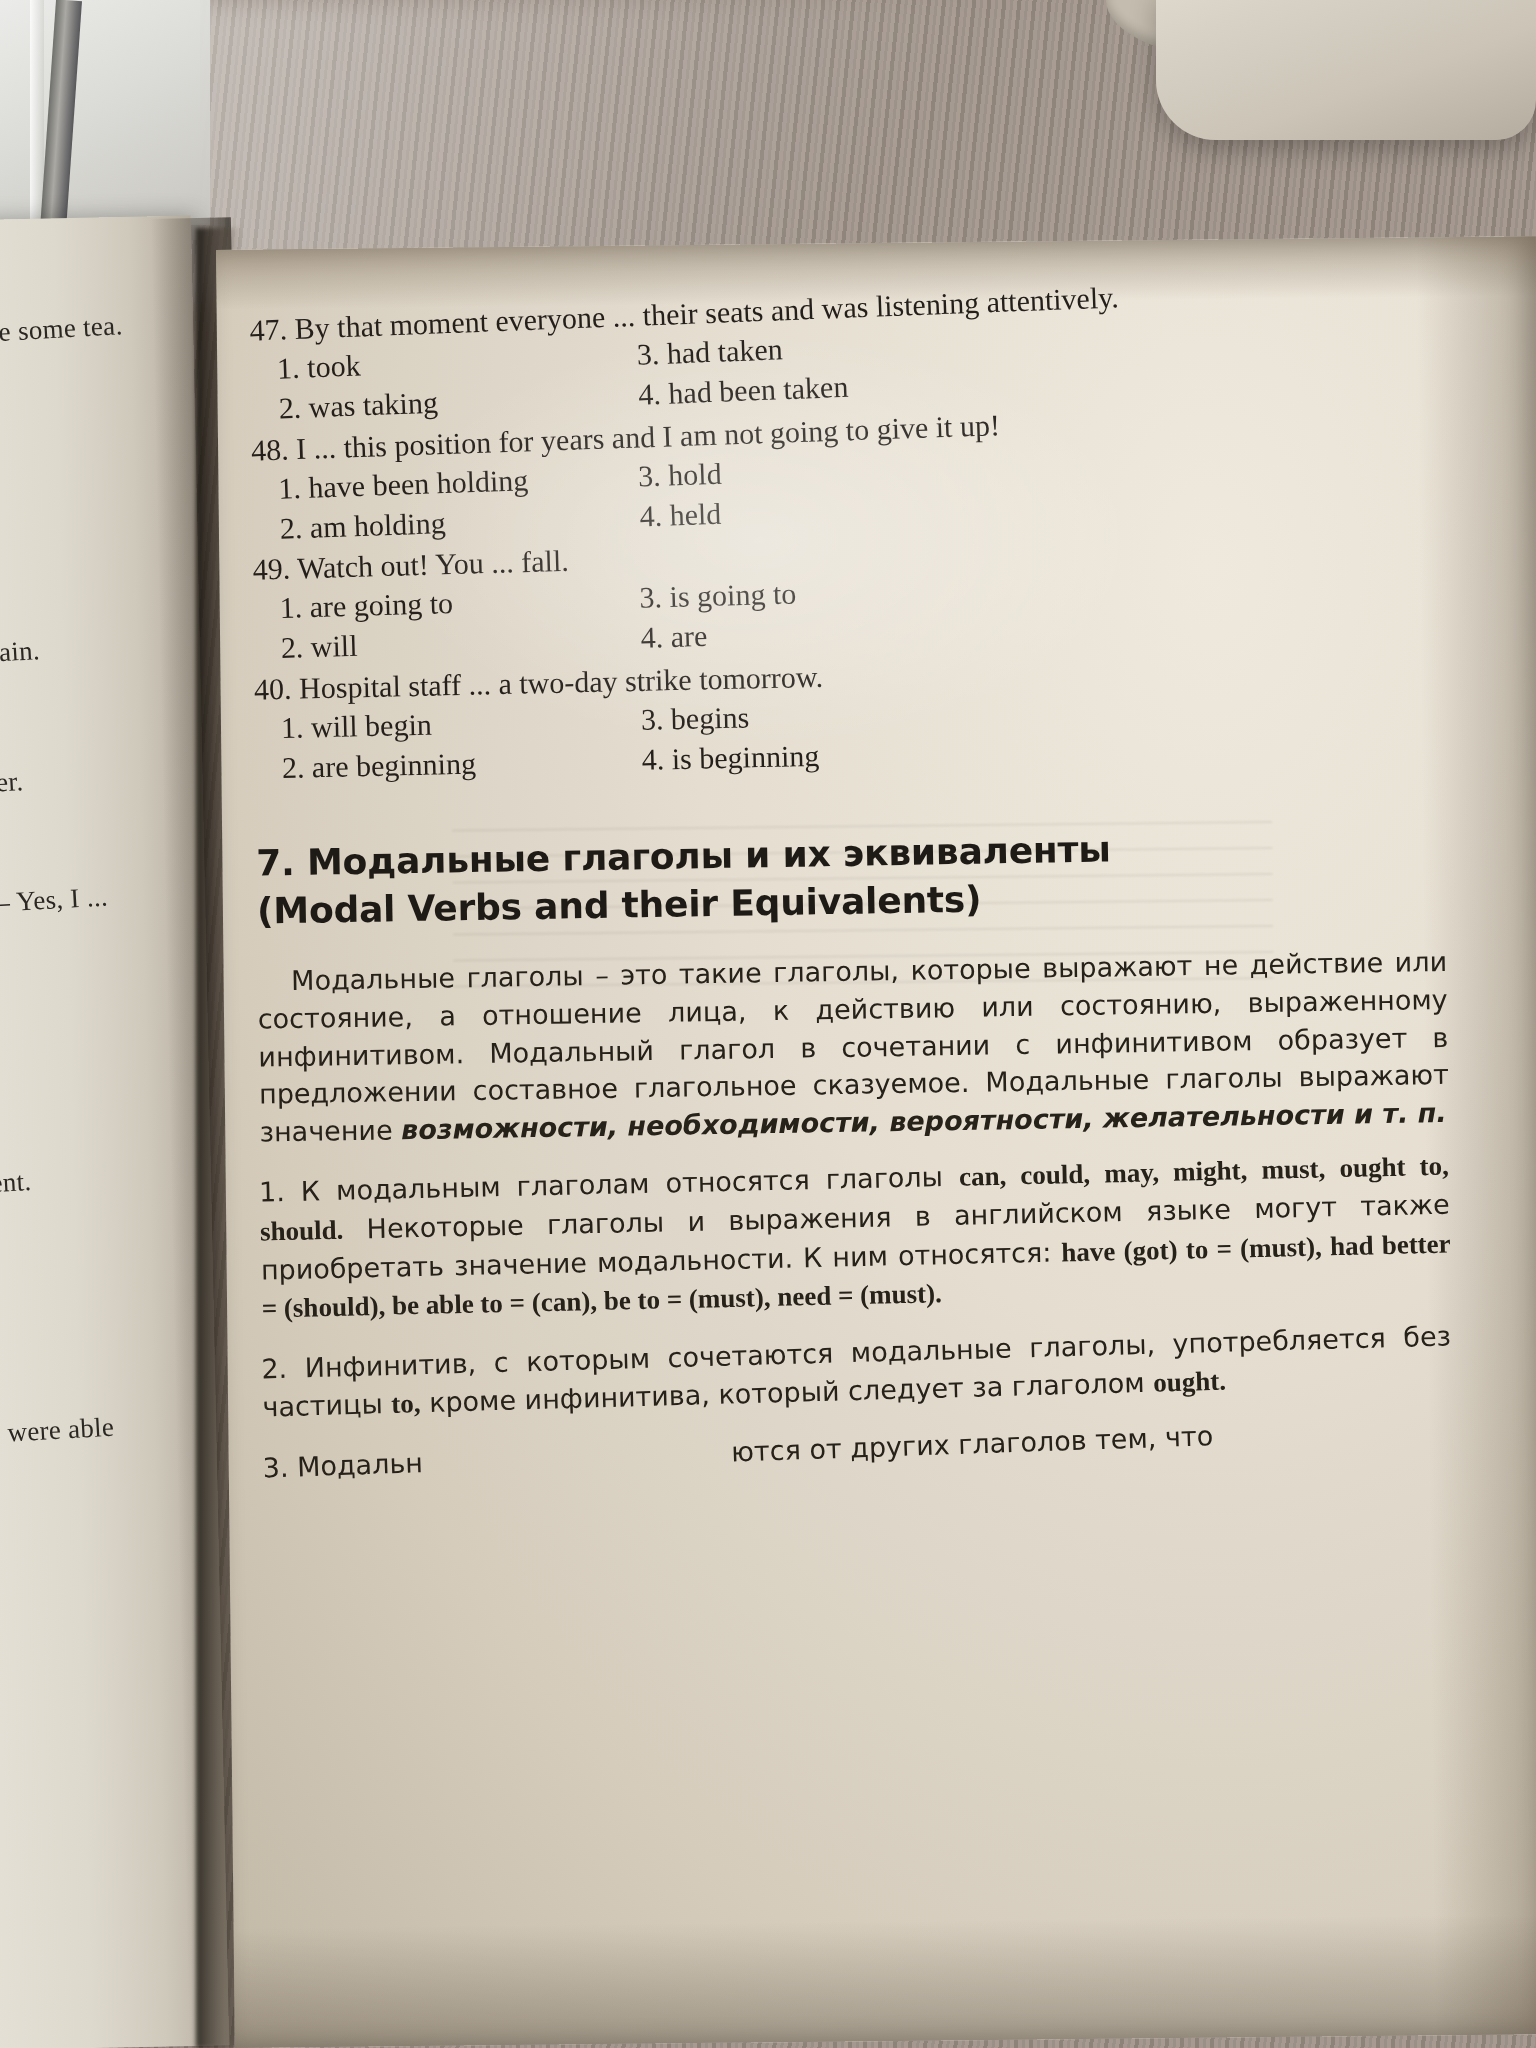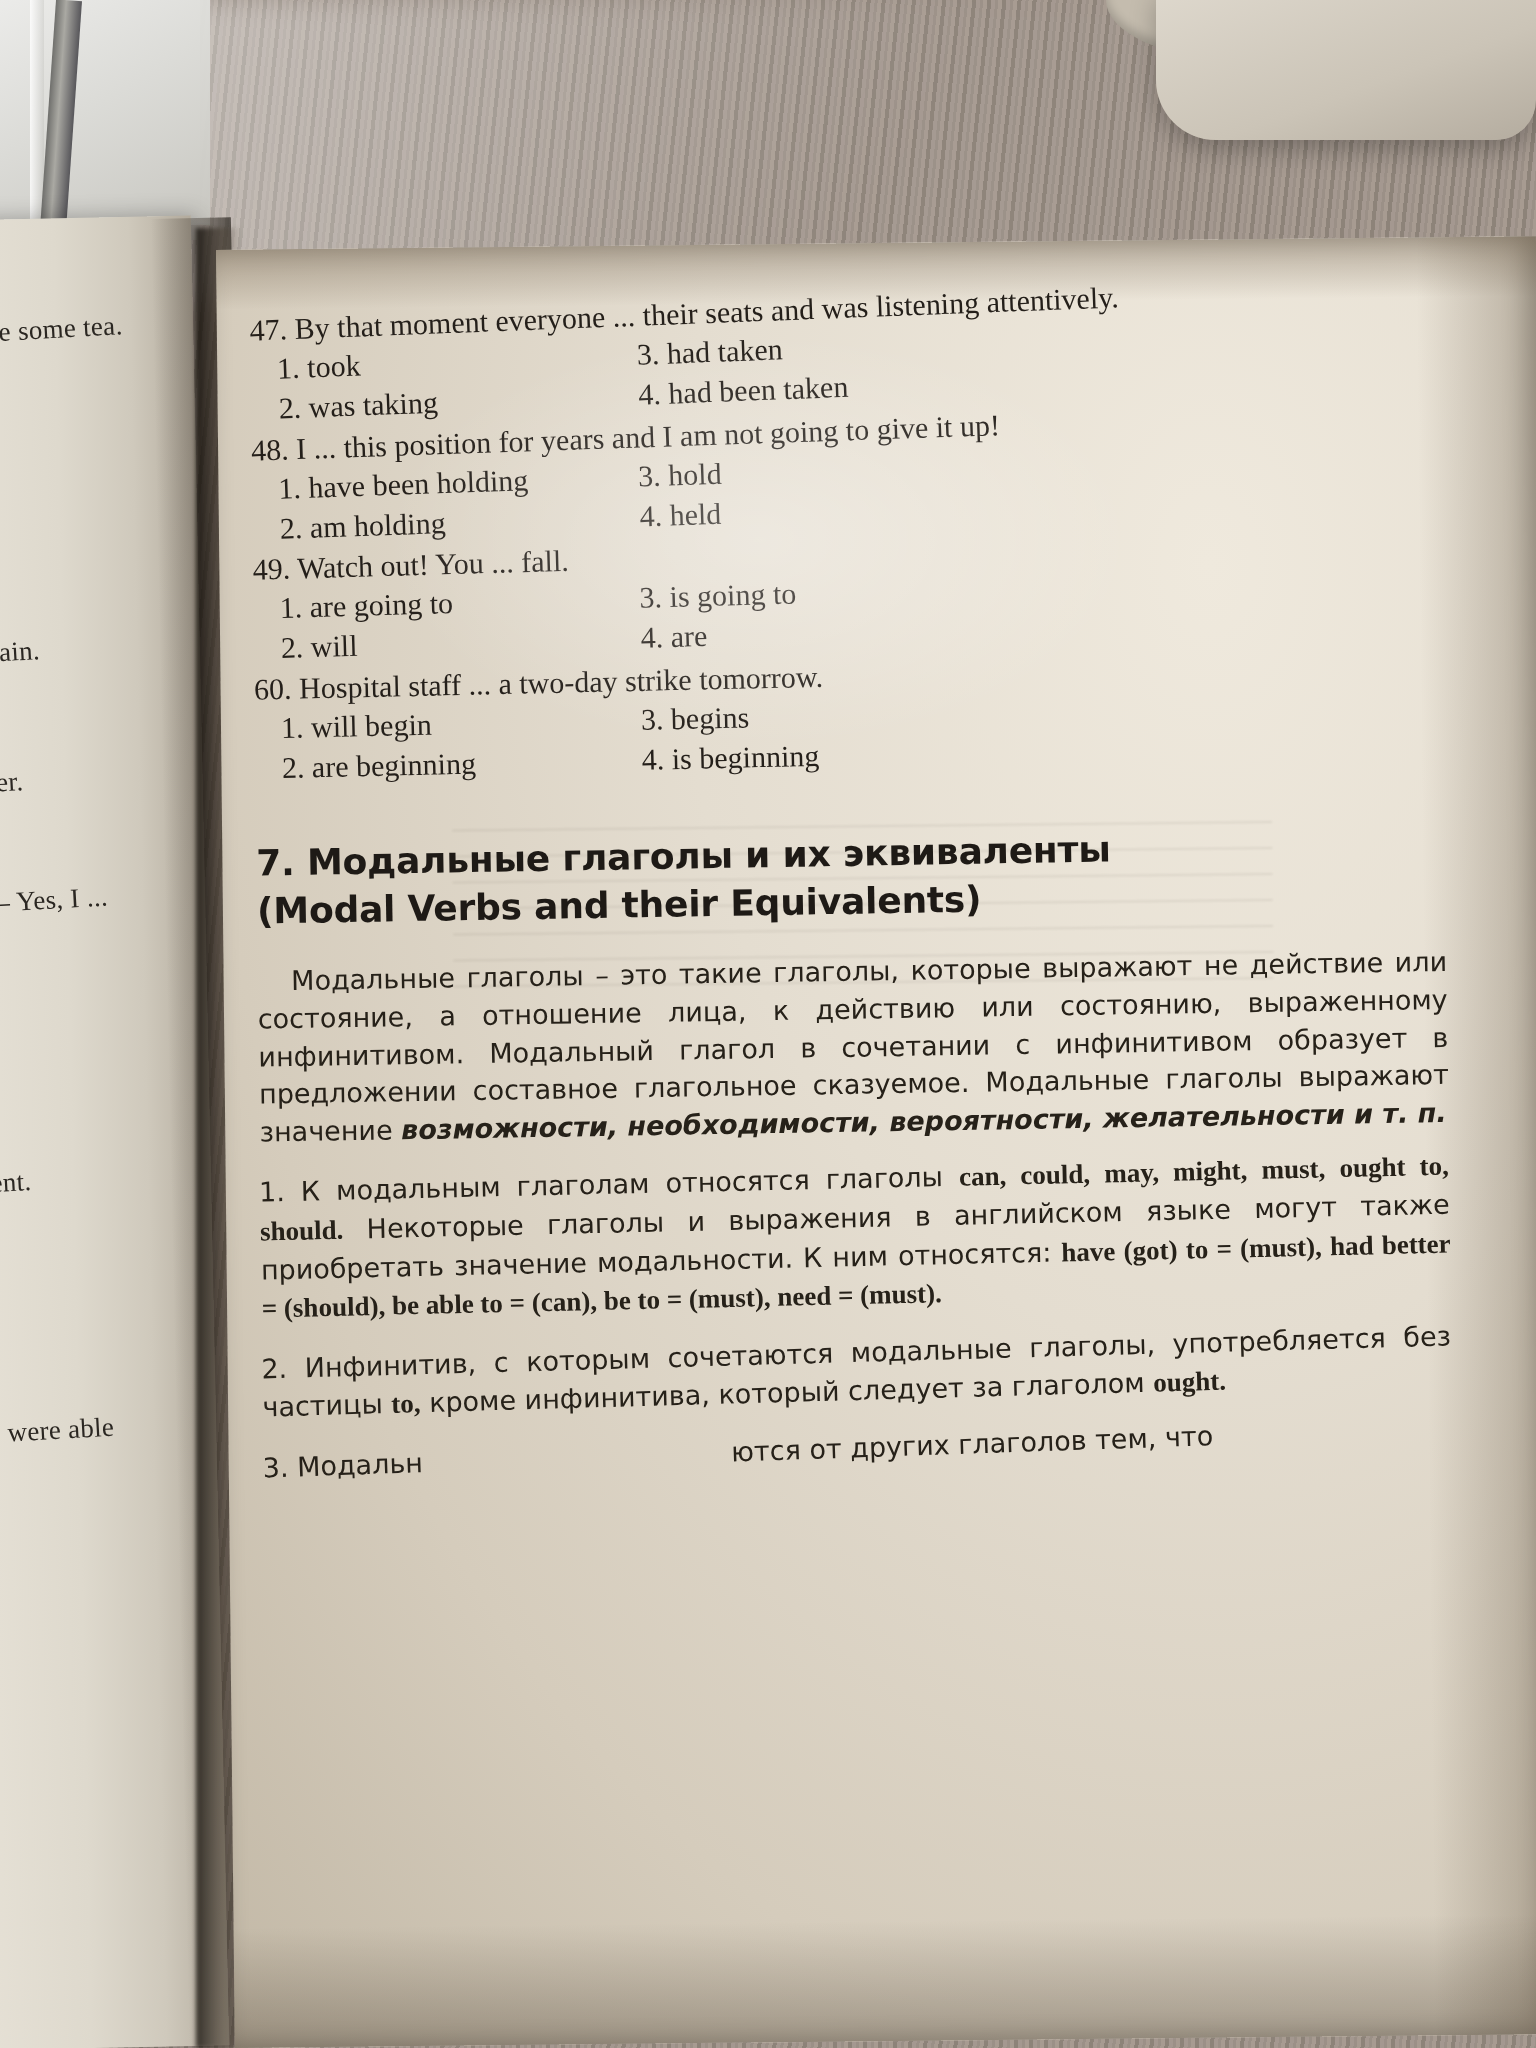--- a/index.html
+++ b/index.html
@@ -284,21 +284,21 @@
           <span class="opt-col-2">3. is going to</span>
         </div>
         <div class="opts">
           <span class="opt-col-1">2. will</span>
           <span class="opt-col-2">4. are</span>
         </div>
       </div>
 
       <div class="qblock skew2">
         <div class="qline">
-          <span>60.</span>
+          <span>40.</span>
           <span>Hospital staff ... a two-day strike tomorrow.</span>
         </div>
         <div class="opts">
           <span class="opt-col-1">1. will begin</span>
           <span class="opt-col-2">3. begins</span>
         </div>
         <div class="opts">
           <span class="opt-col-1">2. are beginning</span>
           <span class="opt-col-2">4. is beginning</span>
         </div>

